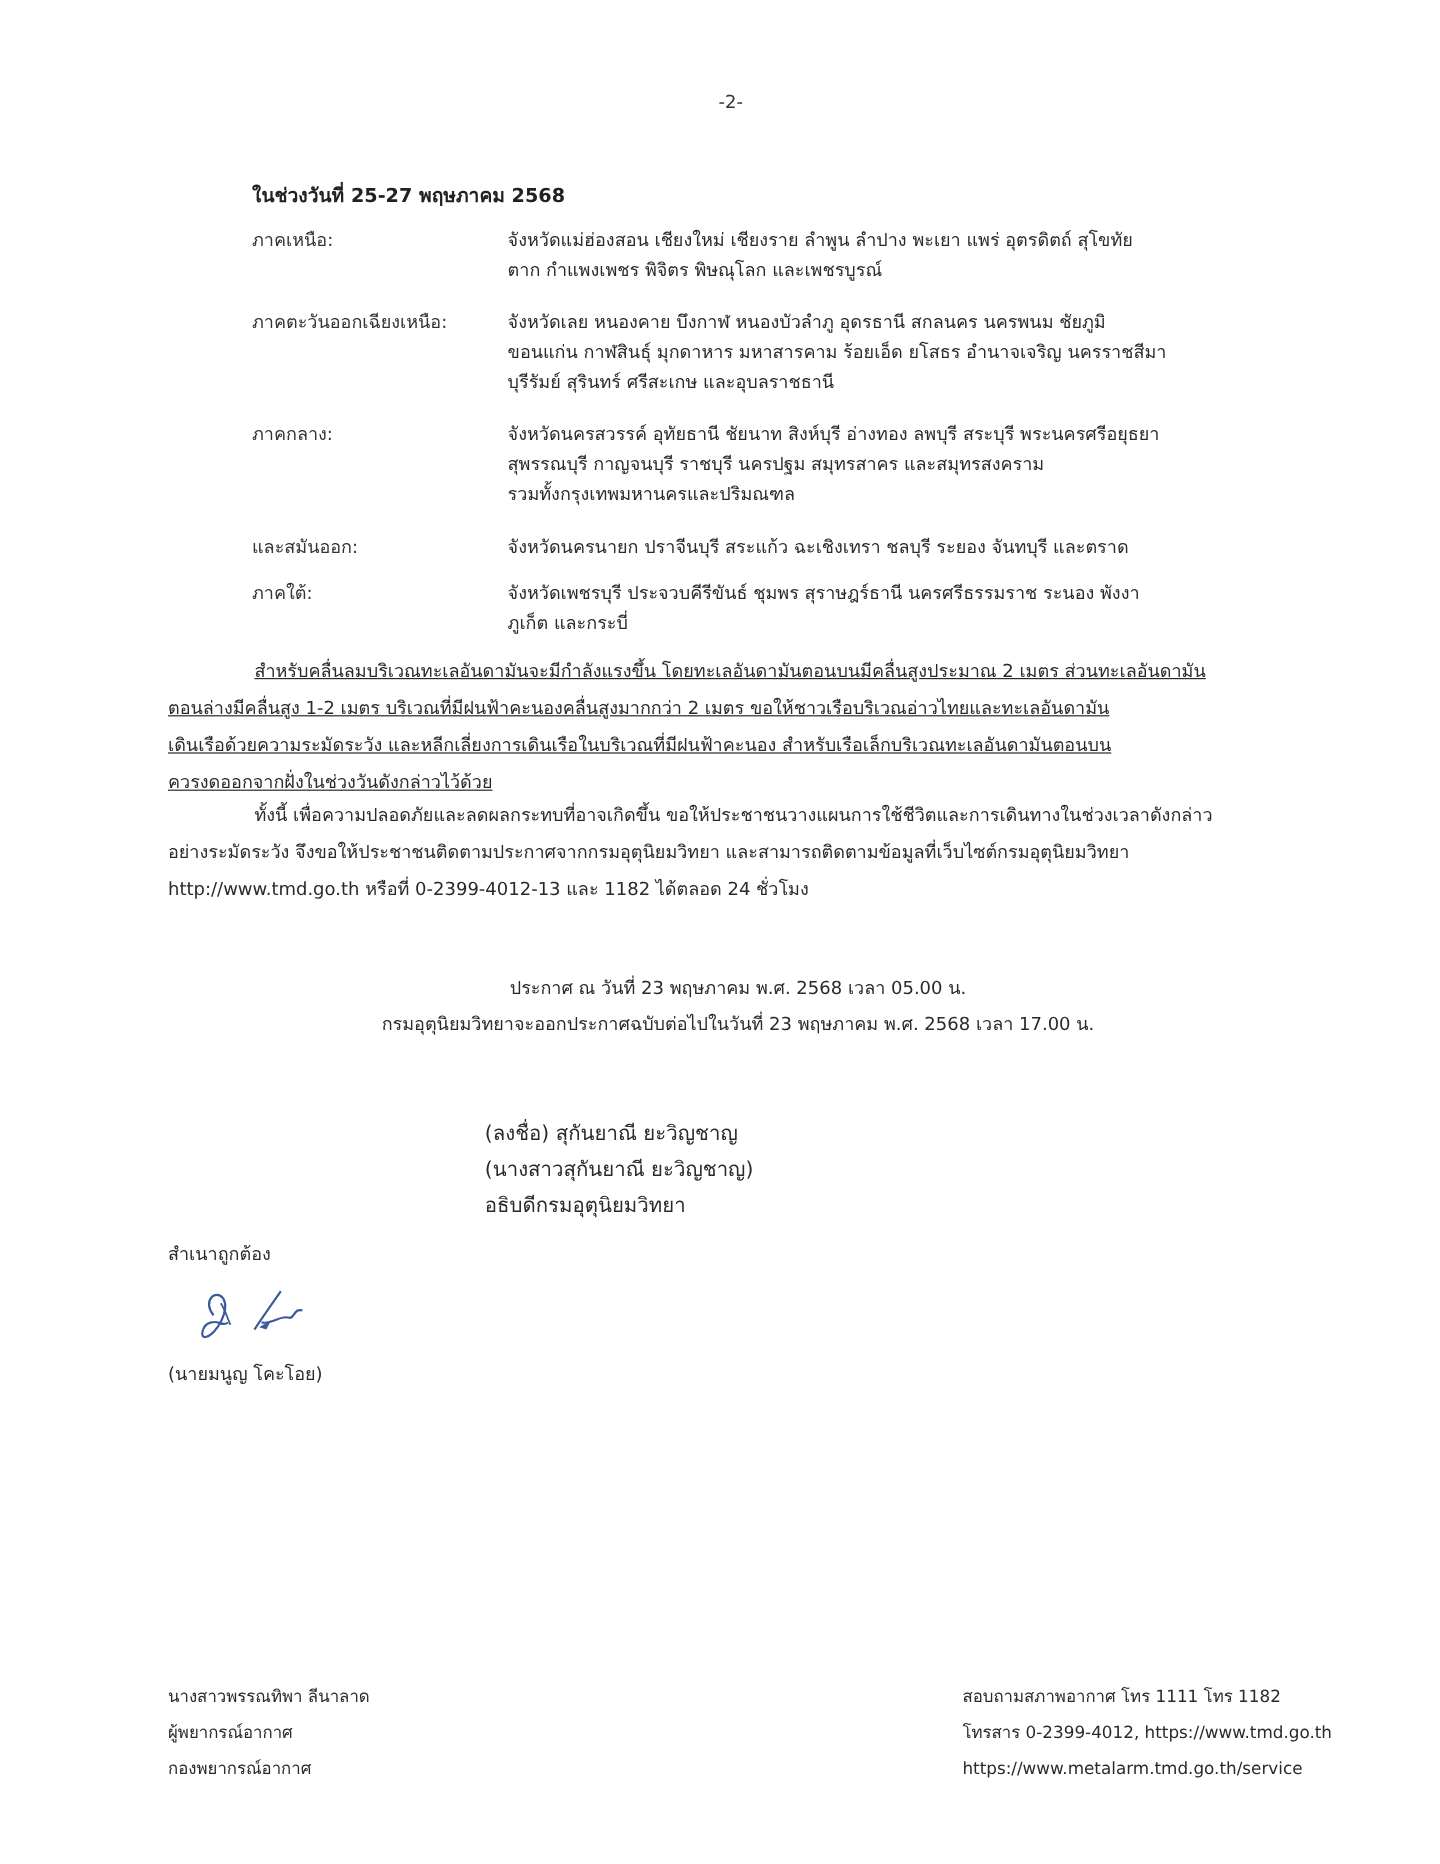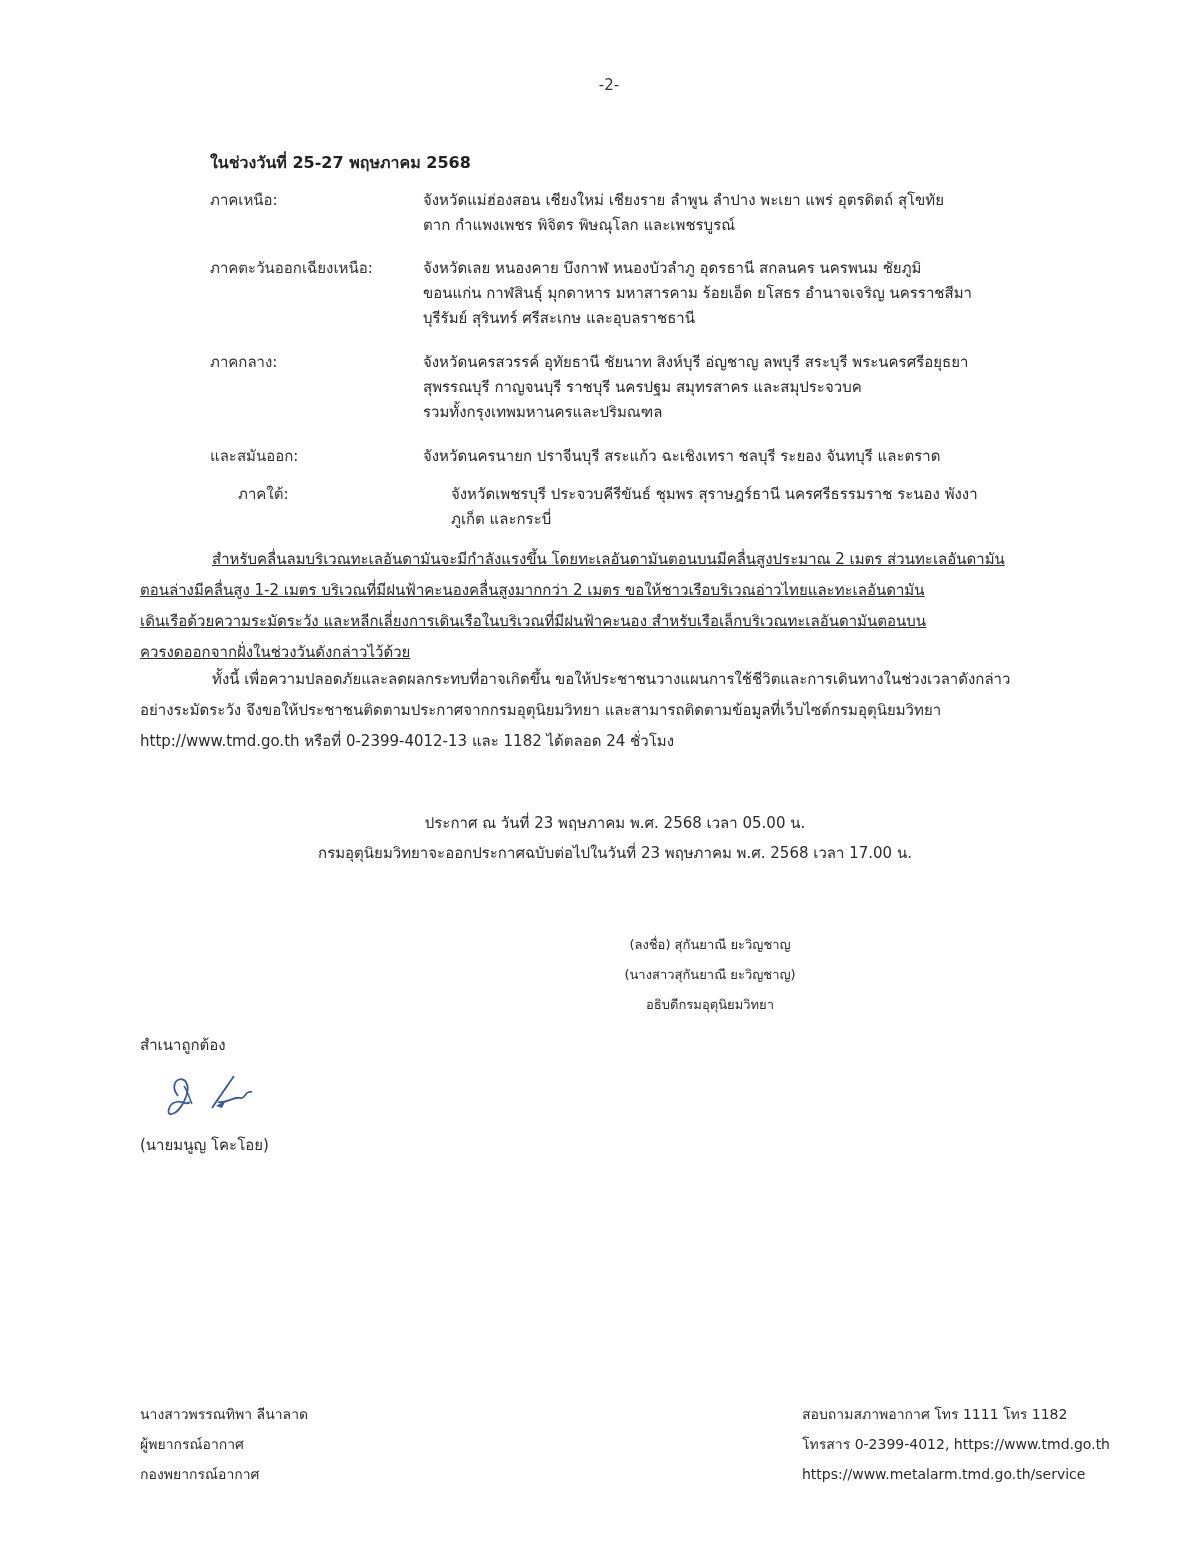--- a/index.html
+++ b/index.html
@@ -11,21 +11,21 @@
   .abs { position: absolute; }
   .page-num { top: 76px; left: 0; width: 1218px; text-align: center; font-size: 15px; color: #333; }
   .period { top: 150px; left: 210px; font-size: 16px; font-weight: bold; color: #222; }
   .region { position: absolute; left: 210px; width: 860px; font-size: 15px; line-height: 25px; }
   .region .rlabel { position: absolute; left: 0; top: 0; width: 210px; color: #333; }
   .region .rtext { margin-left: 213px; color: #2a2a2a; }
   .para { position: absolute; left: 140px; width: 970px; font-size: 15px; line-height: 31px; text-align: justify; }
   .para .line { display: block; white-space: nowrap; }
   .indent { padding-left: 72px; }
   .center-block { position: absolute; left: 0; width: 1230px; text-align: center; font-size: 15px; line-height: 30px; }
-  .sign-block { position: absolute; left: 420px; width: 580px; text-align: center; font-size: 13px; line-height: 30px; }
+  .sign-block { position: absolute; left: 404px; width: 580px; font-size: 17px; line-height: 30px; }
   .left-block { position: absolute; left: 140px; font-size: 15px; line-height: 30px; }
   .right-block { position: absolute; right: 90px; text-align: left; font-size: 14px; line-height: 30px; }
   .signature { position: absolute; left: 160px; top: 1066px; width: 100px; height: 60px; }
 </style>
 </head>
 <body>
 
 <div class="abs page-num">-2-</div>
 
 <div class="abs period">ในช่วงวันที่ 25-27 พฤษภาคม 2568</div>
@@ -43,34 +43,34 @@
   <div class="rtext">
     <div>จังหวัดเลย หนองคาย บึงกาฬ หนองบัวลำภู อุดรธานี สกลนคร นครพนม ชัยภูมิ</div>
     <div>ขอนแก่น กาฬสินธุ์ มุกดาหาร มหาสารคาม ร้อยเอ็ด ยโสธร อำนาจเจริญ นครราชสีมา</div>
     <div>บุรีรัมย์ สุรินทร์ ศรีสะเกษ และอุบลราชธานี</div>
   </div>
 </div>
 
 <div class="region" style="top:350px;">
   <div class="rlabel">ภาคกลาง:</div>
   <div class="rtext">
-    <div>จังหวัดนครสวรรค์ อุทัยธานี ชัยนาท สิงห์บุรี อ่ญชาญ ลพบุรี สระบุรี พระนครศรีอยุธยา</div>
-    <div>สุพรรณบุรี กาญจนบุรี ราชบุรี นครปฐม สมุทรสาคร และสมุประจวบค</div>
+    <div>จังหวัดนครสวรรค์ อุทัยธานี ชัยนาท สิงห์บุรี อ่างทอง ลพบุรี สระบุรี พระนครศรีอยุธยา</div>
+    <div>สุพรรณบุรี กาญจนบุรี ราชบุรี นครปฐม สมุทรสาคร และสมุทรสงคราม</div>
     <div>รวมทั้งกรุงเทพมหานครและปริมณฑล</div>
   </div>
 </div>
 
 <div class="region" style="top:444px;">
   <div class="rlabel">และสมันออก:</div>
   <div class="rtext">
     <div>จังหวัดนครนายก ปราจีนบุรี สระแก้ว ฉะเชิงเทรา ชลบุรี ระยอง จันทบุรี และตราด</div>
   </div>
 </div>
 
-<div class="region" style="top:482px;margin-left:28px;">
+<div class="region" style="top:482px;">
   <div class="rlabel">ภาคใต้:</div>
   <div class="rtext">
     <div>จังหวัดเพชรบุรี ประจวบคีรีขันธ์ ชุมพร สุราษฎร์ธานี นครศรีธรรมราช ระนอง พังงา</div>
     <div>ภูเก็ต และกระบี่</div>
   </div>
 </div>
 
 <div class="para" style="top:544px;text-decoration:underline;">
   <span class="line indent">สำหรับคลื่นลมบริเวณทะเลอันดามันจะมีกำลังแรงขึ้น โดยทะเลอันดามันตอนบนมีคลื่นสูงประมาณ 2 เมตร ส่วนทะเลอันดามัน</span>
   <span class="line">ตอนล่างมีคลื่นสูง 1-2 เมตร บริเวณที่มีฝนฟ้าคะนองคลื่นสูงมากกว่า 2 เมตร ขอให้ชาวเรือบริเวณอ่าวไทยและทะเลอันดามัน</span>

